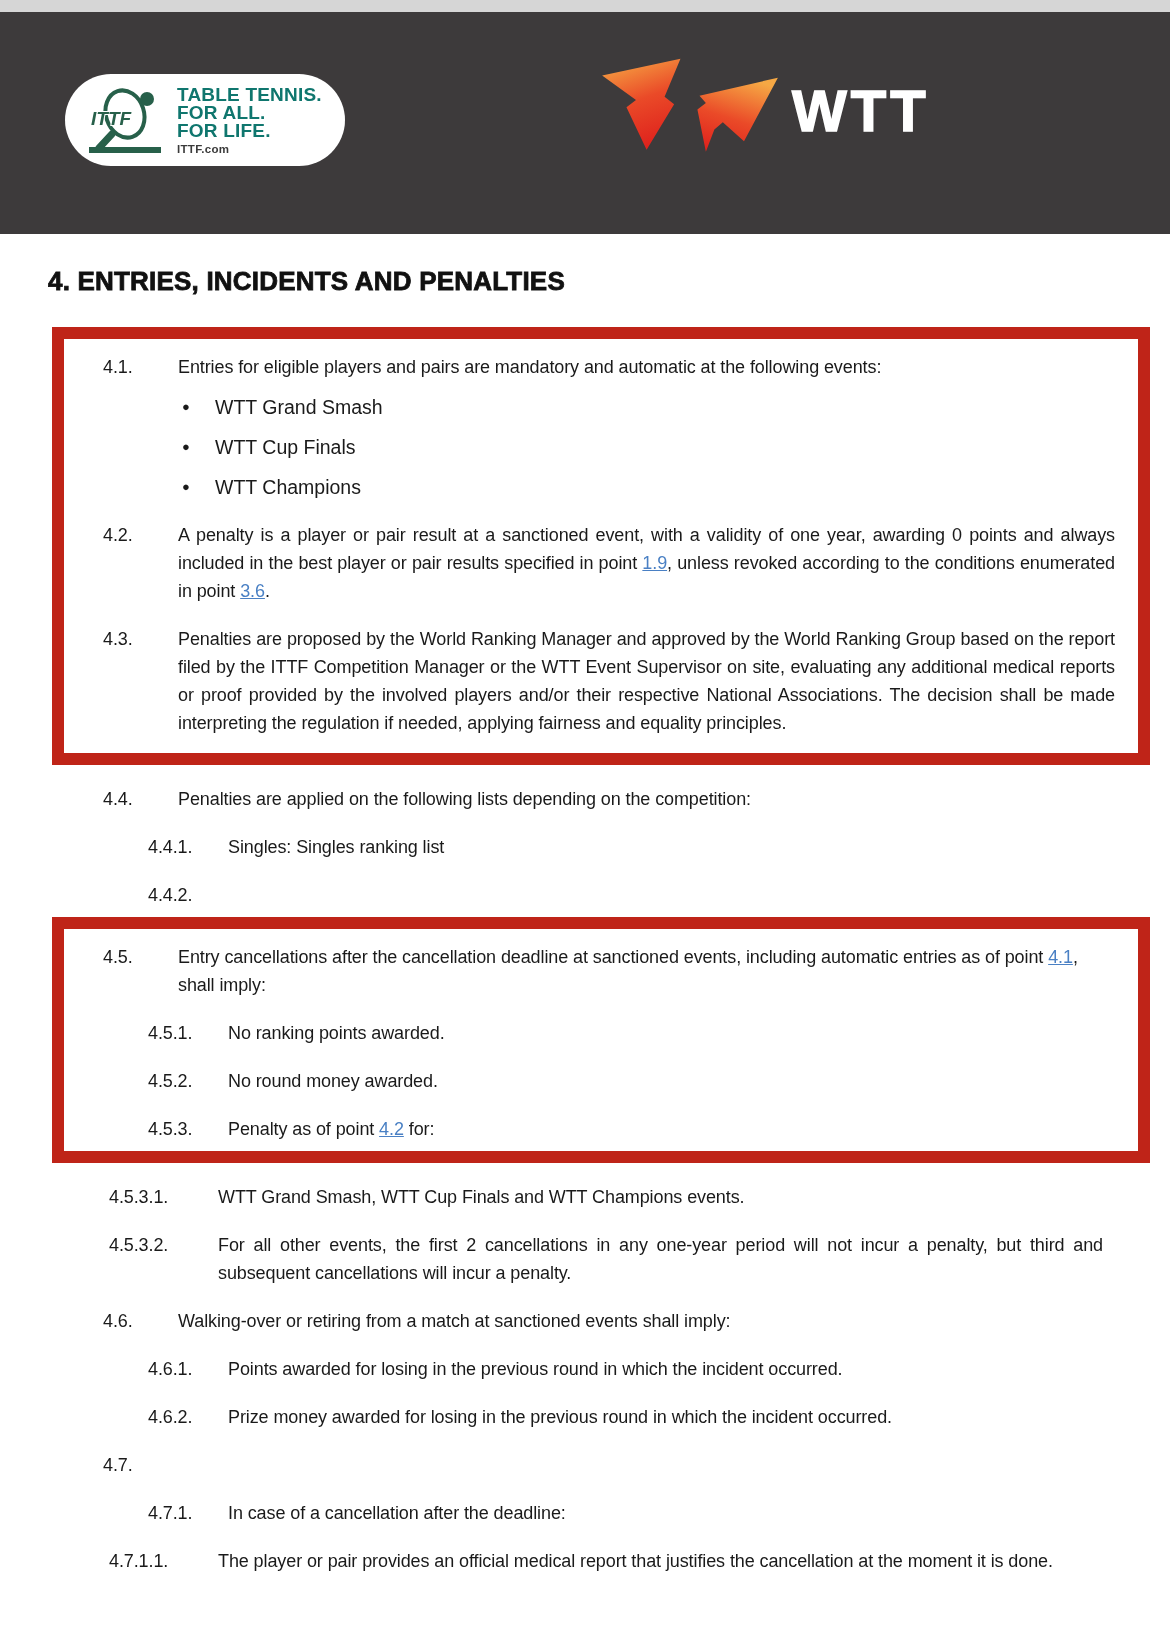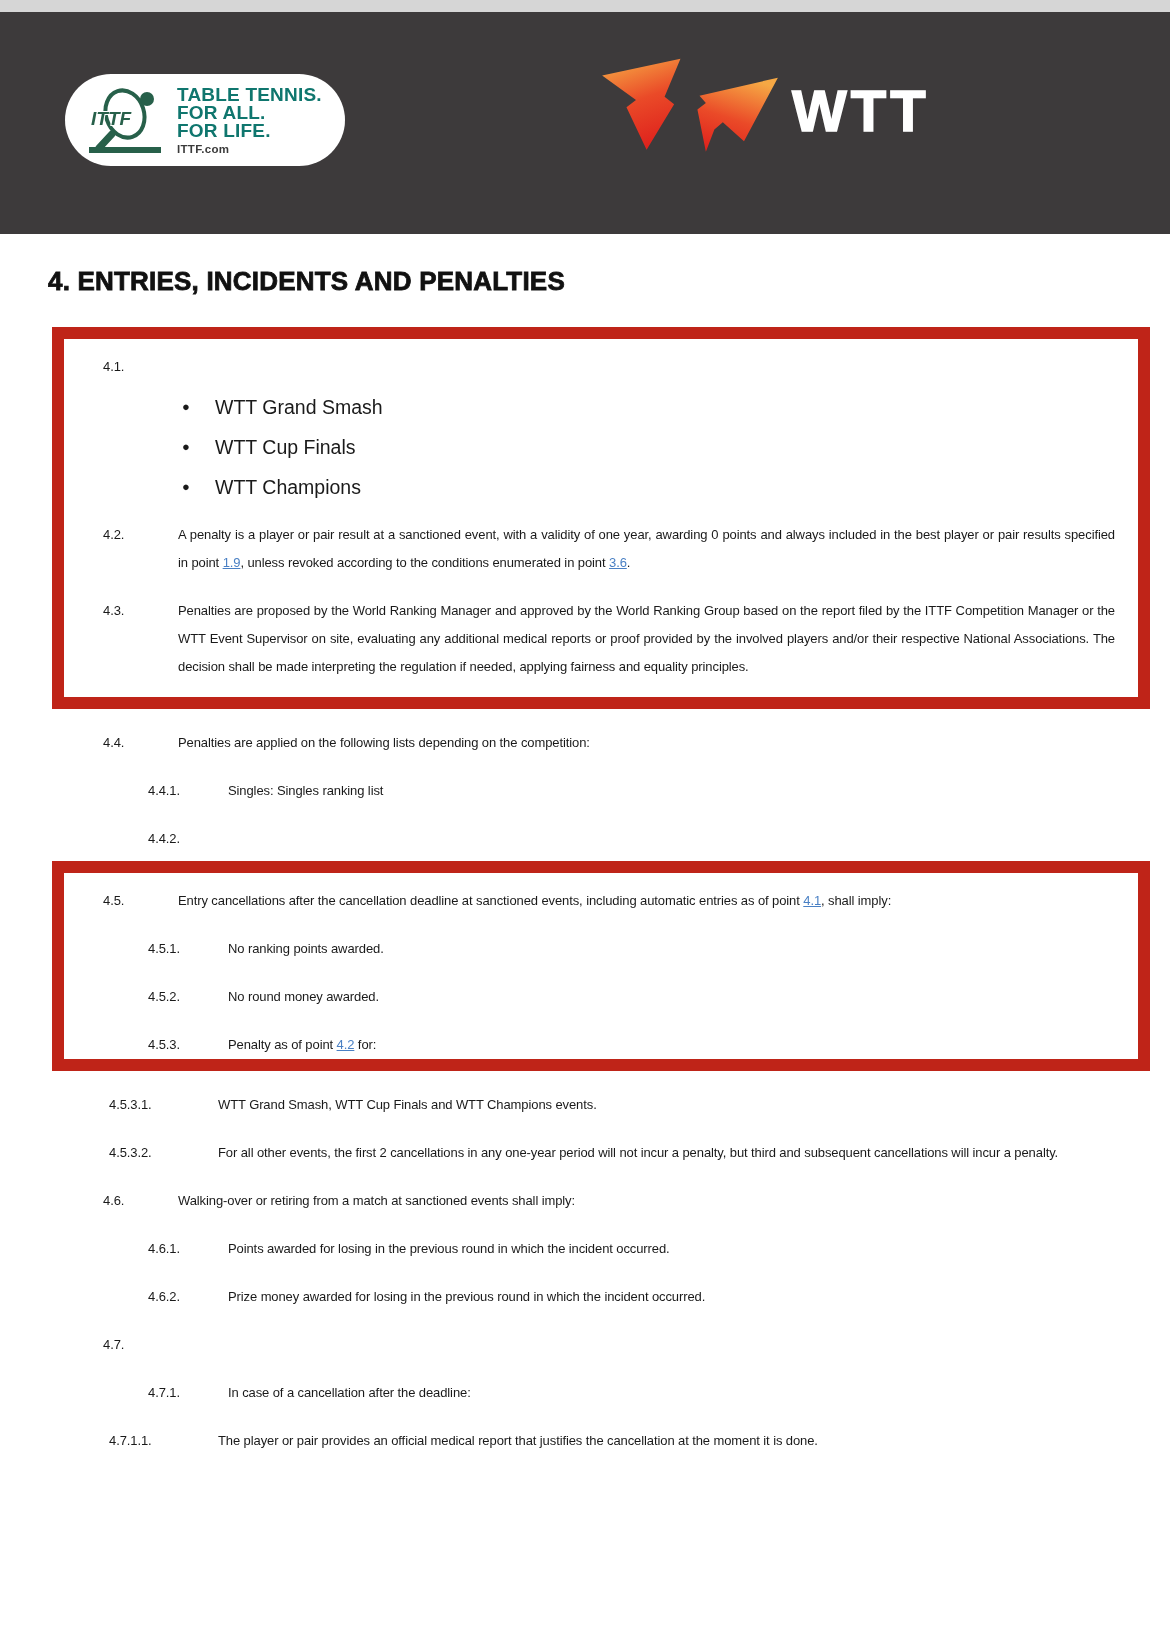--- a/index.html
+++ b/index.html
@@ -19,36 +19,36 @@
   .ittf-line{font-size:19px;font-weight:bold;letter-spacing:.2px;color:#0f766e;line-height:18px;}
   .ittf-site{font-size:11.5px;font-weight:bold;color:#3b3b3b;margin-top:3px;letter-spacing:.3px;}
   .wtt-logo{position:absolute;left:600px;top:42px;display:flex;align-items:center;}
   .wtt-word{color:#ffffff;font-size:58px;font-weight:bold;letter-spacing:4px;margin-left:12px;
     -webkit-text-stroke:1.5px #ffffff;}
 
   
   .content{position:relative;}
   .doc-title{margin:32px 0 30px 48px;font-size:26px;font-weight:bold;letter-spacing:.2px;color:#111;
     -webkit-text-stroke:.8px #111;}
-  .row{display:flex;margin-top:20px;padding-right:67px;font-size:13px;line-height:28px;letter-spacing:-.1px;}
+  .row{display:flex;margin-top:20px;padding-right:67px;font-size:18px;line-height:28px;letter-spacing:-.1px;}
   .num{flex:0 0 auto;}
   .txt{flex:1 1 auto;}
   .just .txt{text-align:justify;}
   .lvl1{padding-left:103px;} .lvl1 .num{width:75px;}
   .lvl2{padding-left:148px;} .lvl2 .num{width:80px;}
   .lvl3{padding-left:109px;} .lvl3 .num{width:109px;}
   .bullet-row{display:flex;margin-top:12px;padding-left:182px;font-size:19.5px;line-height:28px;}
   .bullet-marker{width:33px;font-size:13px;line-height:28px;}
   .redbox{border:12px solid var(--red);margin:30px 20px 18px 52px;padding:2px 0 16px 0;}
   .redbox .row{padding-right:23px;}
   .redbox .lvl1{padding-left:39px;}
   .redbox .lvl2{padding-left:84px;}
   .redbox .bullet-row{padding-left:118px;}
   .redbox .row:first-child{margin-top:12px;}
-  .box-2{margin-top:8px;padding-bottom:0;}
+  .box-2{margin-top:8px;padding-bottom:8px;}
   a.doclink{color:var(--link);text-decoration:underline;}
 </style>
 </head>
 <body>
 
 <div class="page">
   <div class="top-strip"></div>
 
   <header class="header">
     <div class="ittf-badge">
@@ -87,20 +87,21 @@
       <span class="wtt-word">WTT</span>
     </div>
   </header>
 
   <main class="content">
     <h1 class="doc-title">4. ENTRIES, INCIDENTS AND PENALTIES</h1>
     <div id="doc-body">
         <div class="redbox box-1">
           <div class="row lvl1">
             <span class="num">4.1.</span>
+            <div class="txt">Entries for eligible players and pairs are mandatory and automatic at the following events:</div>
           </div>
           <div class="bullet-row">
             <span class="bullet-marker">●</span>
             <span class="bullet-text">WTT Grand Smash</span>
           </div>
           <div class="bullet-row">
             <span class="bullet-marker">●</span>
             <span class="bullet-text">WTT Cup Finals</span>
           </div>
           <div class="bullet-row">

